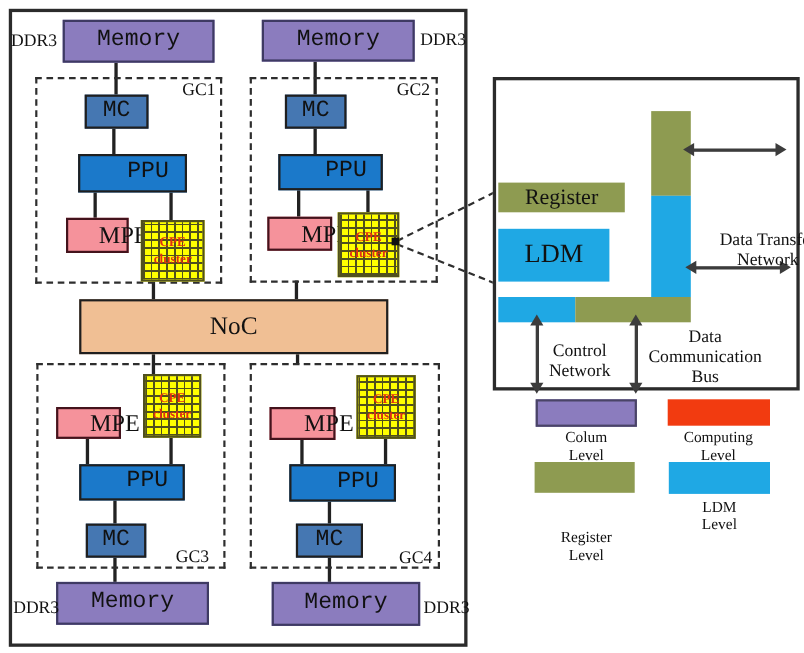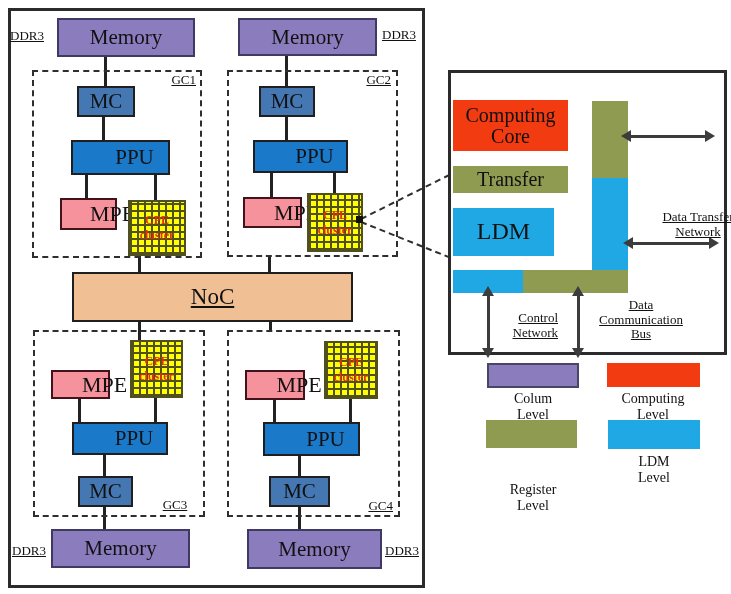--- a/index.html
+++ b/index.html
@@ -10,21 +10,21 @@
   .abs{position:absolute;box-sizing:border-box;}
   .frame{border:3px solid #2b2b2b;background:transparent;z-index:0;}
   .dashed-box{border:2px dashed #2e2e2e;z-index:2;}
   .box{display:flex;align-items:center;justify-content:center;text-align:center;
        border:2px solid #1f1f1f;z-index:3;line-height:1.05;}
   .flat{border:none;}
   .purple{background:var(--memory_purple);border-color:#3e3a63;}
   .mcblue{background:var(--mc_blue);}
   .ppublue{background:var(--ppu_blue);padding-left:28px;}
   .mpepink{background:var(--mpe_pink);border-color:#43131c;padding-left:48px;}
-  .nocpeach{background:var(--noc_peach);text-decoration:underline;}
+  .nocpeach{background:var(--noc_peach);}
   .olive{background:var(--register_olive);}
   .ldmblue{background:var(--ldm_blue);}
   .red{background:var(--computing_red);}
   .cpe{
     background:
       repeating-linear-gradient(90deg,var(--cpe_grid) 0 1.6px,transparent 1.6px 7px),
       repeating-linear-gradient(0deg,var(--cpe_grid) 0 1.6px,transparent 1.6px 7px),
       var(--cpe_yellow);
     border:2px solid var(--cpe_grid);
     display:flex;align-items:center;justify-content:center;text-align:center;
@@ -42,26 +42,26 @@
   .harrow::after{content:"";position:absolute;right:-9px;top:-5px;width:0;height:0;
     border-top:6.5px solid transparent;border-bottom:6.5px solid transparent;
     border-left:10px solid var(--arrow_gray);}
   .varrow{background:var(--arrow_gray);z-index:2;}
   .varrow::before{content:"";position:absolute;top:-9px;left:-5px;width:0;height:0;
     border-left:6.5px solid transparent;border-right:6.5px solid transparent;
     border-bottom:10px solid var(--arrow_gray);}
   .varrow::after{content:"";position:absolute;bottom:-9px;left:-5px;width:0;height:0;
     border-left:6.5px solid transparent;border-right:6.5px solid transparent;
     border-top:10px solid var(--arrow_gray);}
-  .t21{font-size:21px;}
+  .t21{font-size:21px;font-family:Liberation Mono, monospace;}
   .t22{font-size:22px;}
   .t23{font-size:23px;}
   .t20{font-size:20px;}
   .t24{font-size:24px;}
-  .t13{font-size:13px;text-decoration:underline;}
+  .t13{font-size:16px;}
   .t14{font-size:14px;}
   .ctr{text-align:center;}
   .rgt{text-align:right;}
 </style>
 </head>
 <body>
 
 <div class="stage">
 
   <div class="abs frame" style="left:8px;top:8px;width:417px;height:580px;"></div>
@@ -130,35 +130,34 @@
   <div class="abs box mcblue t21" style="left:269px;top:476px;width:61px;height:31px;">MC</div>
   <div class="abs box purple t21" style="left:247px;top:529px;width:135px;height:40px;">Memory</div>
   <div class="abs lbl t13" style="left:385px;top:544px;width:44px;">DDR3</div>
   <div class="abs conn" style="left:269px;top:322px;width:3px;height:9px;"></div>
   <div class="abs conn" style="left:273px;top:400px;width:3px;height:22px;"></div>
   <div class="abs conn" style="left:349px;top:399px;width:3px;height:23px;"></div>
   <div class="abs conn" style="left:298px;top:456px;width:3px;height:20px;"></div>
   <div class="abs conn" style="left:298px;top:507px;width:3px;height:22px;"></div>
 
   <div class="abs frame" style="left:448px;top:70px;width:279px;height:285px;z-index:2;background:#fff;">
-    <div class="abs box red flat t20" style="left:2px;top:27px;width:115px;height:51px;">Computing Core</div>
-    <div class="abs box olive flat t20" style="left:2px;top:93px;width:115px;height:27px;">Transfer</div>
+    <div class="abs box olive flat t20" style="left:2px;top:93px;width:115px;height:27px;">Register</div>
     <div class="abs box ldmblue flat t24" style="left:2px;top:135px;width:101px;height:48px;">LDM</div>
     <div class="abs olive" style="left:141px;top:28px;width:36px;height:77px;"></div>
     <div class="abs ldmblue" style="left:141px;top:105px;width:36px;height:92px;"></div>
     <div class="abs ldmblue" style="left:2px;top:197px;width:70px;height:23px;"></div>
     <div class="abs olive" style="left:72px;top:197px;width:105px;height:23px;"></div>
 
     <div class="abs harrow" style="left:179px;top:62px;width:76px;height:3px;"></div>
 
     <div class="abs lbl t13 ctr" style="left:177px;top:137px;width:100px;margin-left:20px;">Data Transfer Network</div>
     <div class="abs harrow" style="left:181px;top:169px;width:78px;height:3px;"></div>
 
     <div class="abs varrow" style="left:36px;top:222px;width:3px;height:54px;"></div>
-    <div class="abs lbl t13 ctr" style="left:45px;top:238px;width:62px;text-align:right;">Control Network</div>
+    <div class="abs lbl t13 ctr" style="left:45px;top:238px;width:62px;">Control Network</div>
 
     <div class="abs varrow" style="left:126px;top:222px;width:3px;height:54px;"></div>
     <div class="abs lbl t13 ctr" style="left:137px;top:225px;width:106px;">Data Communication Bus</div>
   </div>
 
   <div class="abs purple" style="left:487px;top:363px;width:92px;height:25px;border:2px solid #4a4467;z-index:3;"></div>
   <div class="abs lbl t14 ctr" style="left:502px;top:391px;width:62px;">Colum Level</div>
 
   <div class="abs red" style="left:607px;top:363px;width:93px;height:24px;z-index:3;"></div>
   <div class="abs lbl t14 ctr" style="left:612px;top:391px;width:82px;">Computing Level</div>

